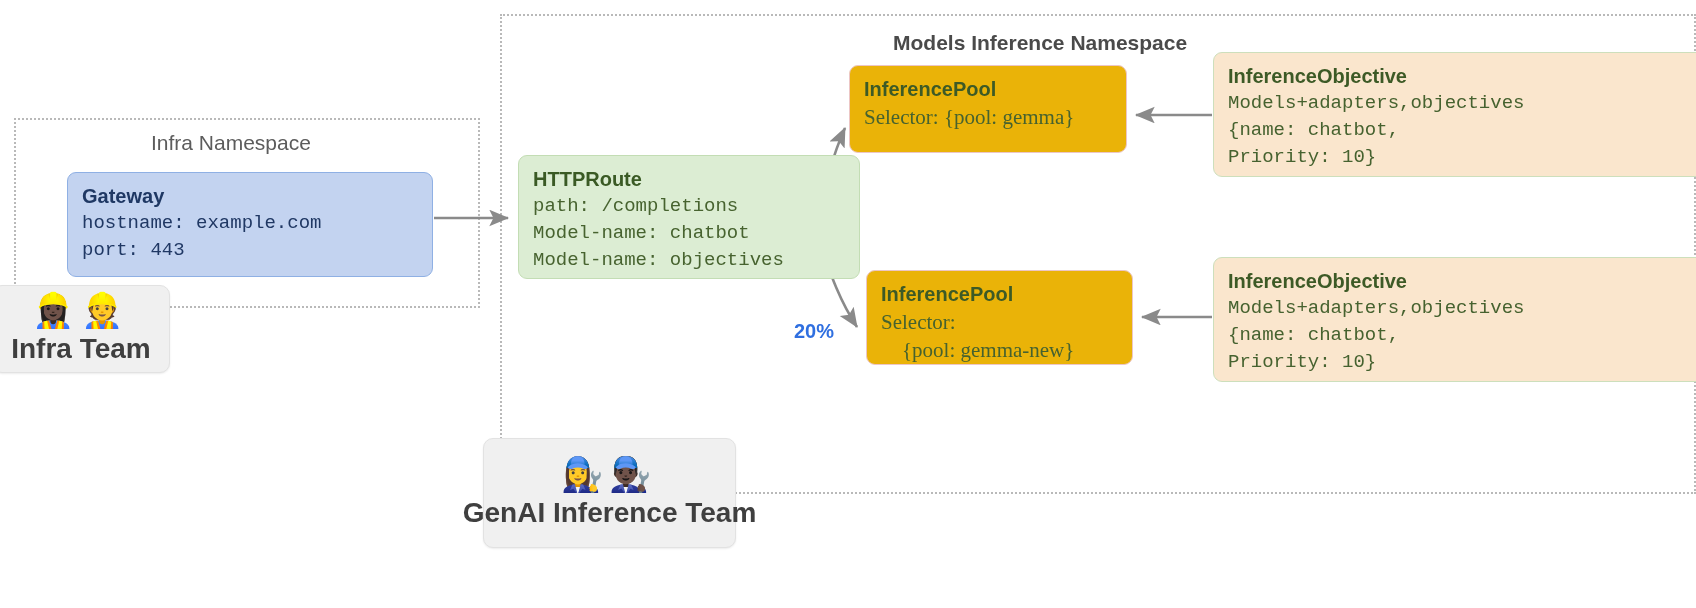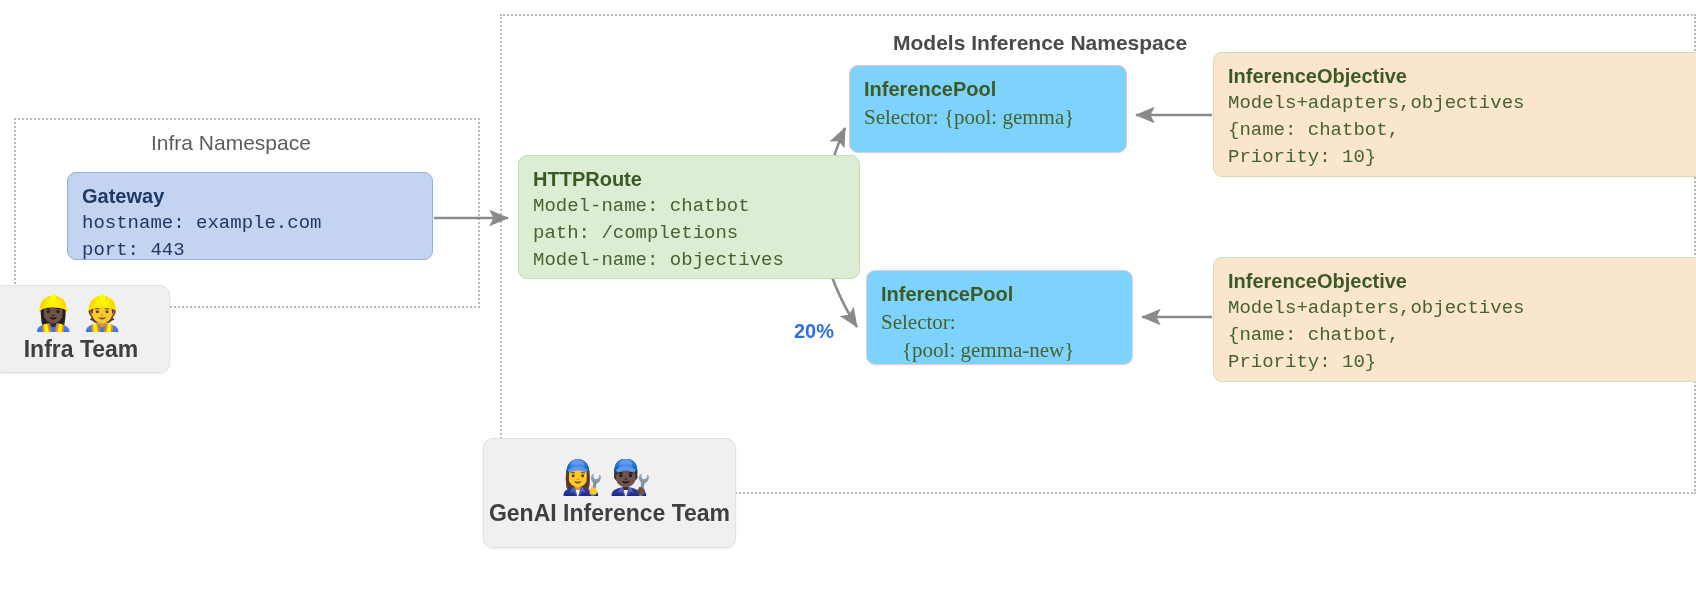--- a/index.html
+++ b/index.html
@@ -71,21 +71,21 @@
   
   .httproute {
     background: #dcedd3;
     border: 1px solid #c3ddb4;
   }
   .httproute .title { color: #3a5a24; }
   .httproute .mono { color: #47632f; }
 
   
   .pool {
-    background: #7dd3fc;
+    background: #eab308;
     border: 1px solid #ecc6c6;
   }
   .pool .title { color: #3d5a26; }
   .pool .sans { color: #46622f; }
 
   
   .objective {
     background: #fae6cd;
     border: 1px solid #cddfbc;
   }
@@ -108,21 +108,21 @@
   .team-emojis {
     font-size: 34px;
     line-height: 1;
     letter-spacing: 6px;
     margin-bottom: 6px;
     user-select: none;
   }
   .team-label {
     font-family: "Liberation Sans", sans-serif;
     font-weight: bold;
-    font-size: 23px;
+    font-size: 28px;
     color: #3f3f3f;
     white-space: nowrap;
   }
 
   
   .pct-label {
     position: absolute;
     font-family: "Liberation Sans", sans-serif;
     font-weight: bold;
     font-size: 20px;
@@ -163,30 +163,30 @@
 
     <path d="M816,232 C826,258 834,292 857,327" stroke="#8a8a8a" stroke-width="2.6" fill="none" marker-end="url(#ah)"></path>
 
     <path d="M1212,115 L1136,115" stroke="#8a8a8a" stroke-width="2.6" fill="none" marker-end="url(#ah)"></path>
 
     <path d="M1212,317 L1142,317" stroke="#8a8a8a" stroke-width="2.6" fill="none" marker-end="url(#ah)"></path>
   </svg>
 
   <div class="pct-label" style="left:794px; top:320px;">20%</div>
 
-  <div class="card gateway" style="left:67px; top:172px; width:366px; height:88px;">
+  <div class="card gateway" style="left:67px; top:172px; width:366px; height:105px;">
     <div class="title">Gateway</div>
     <div class="mono">hostname: example.com</div>
     <div class="mono">port: 443</div>
   </div>
 
   <div class="card httproute" style="left:518px; top:155px; width:342px; height:124px;">
     <div class="title">HTTPRoute</div>
+    <div class="mono">path: /completions</div>
     <div class="mono">Model-name: chatbot</div>
-    <div class="mono">path: /completions</div>
     <div class="mono">Model-name: objectives</div>
   </div>
 
   <div class="card pool" style="left:849px; top:65px; width:278px; height:88px;">
     <div class="title">InferencePool</div>
     <div class="sans">Selector: {pool: gemma}</div>
   </div>
 
   <div class="card pool" style="left:866px; top:270px; width:267px; height:95px;">
     <div class="title">InferencePool</div>

